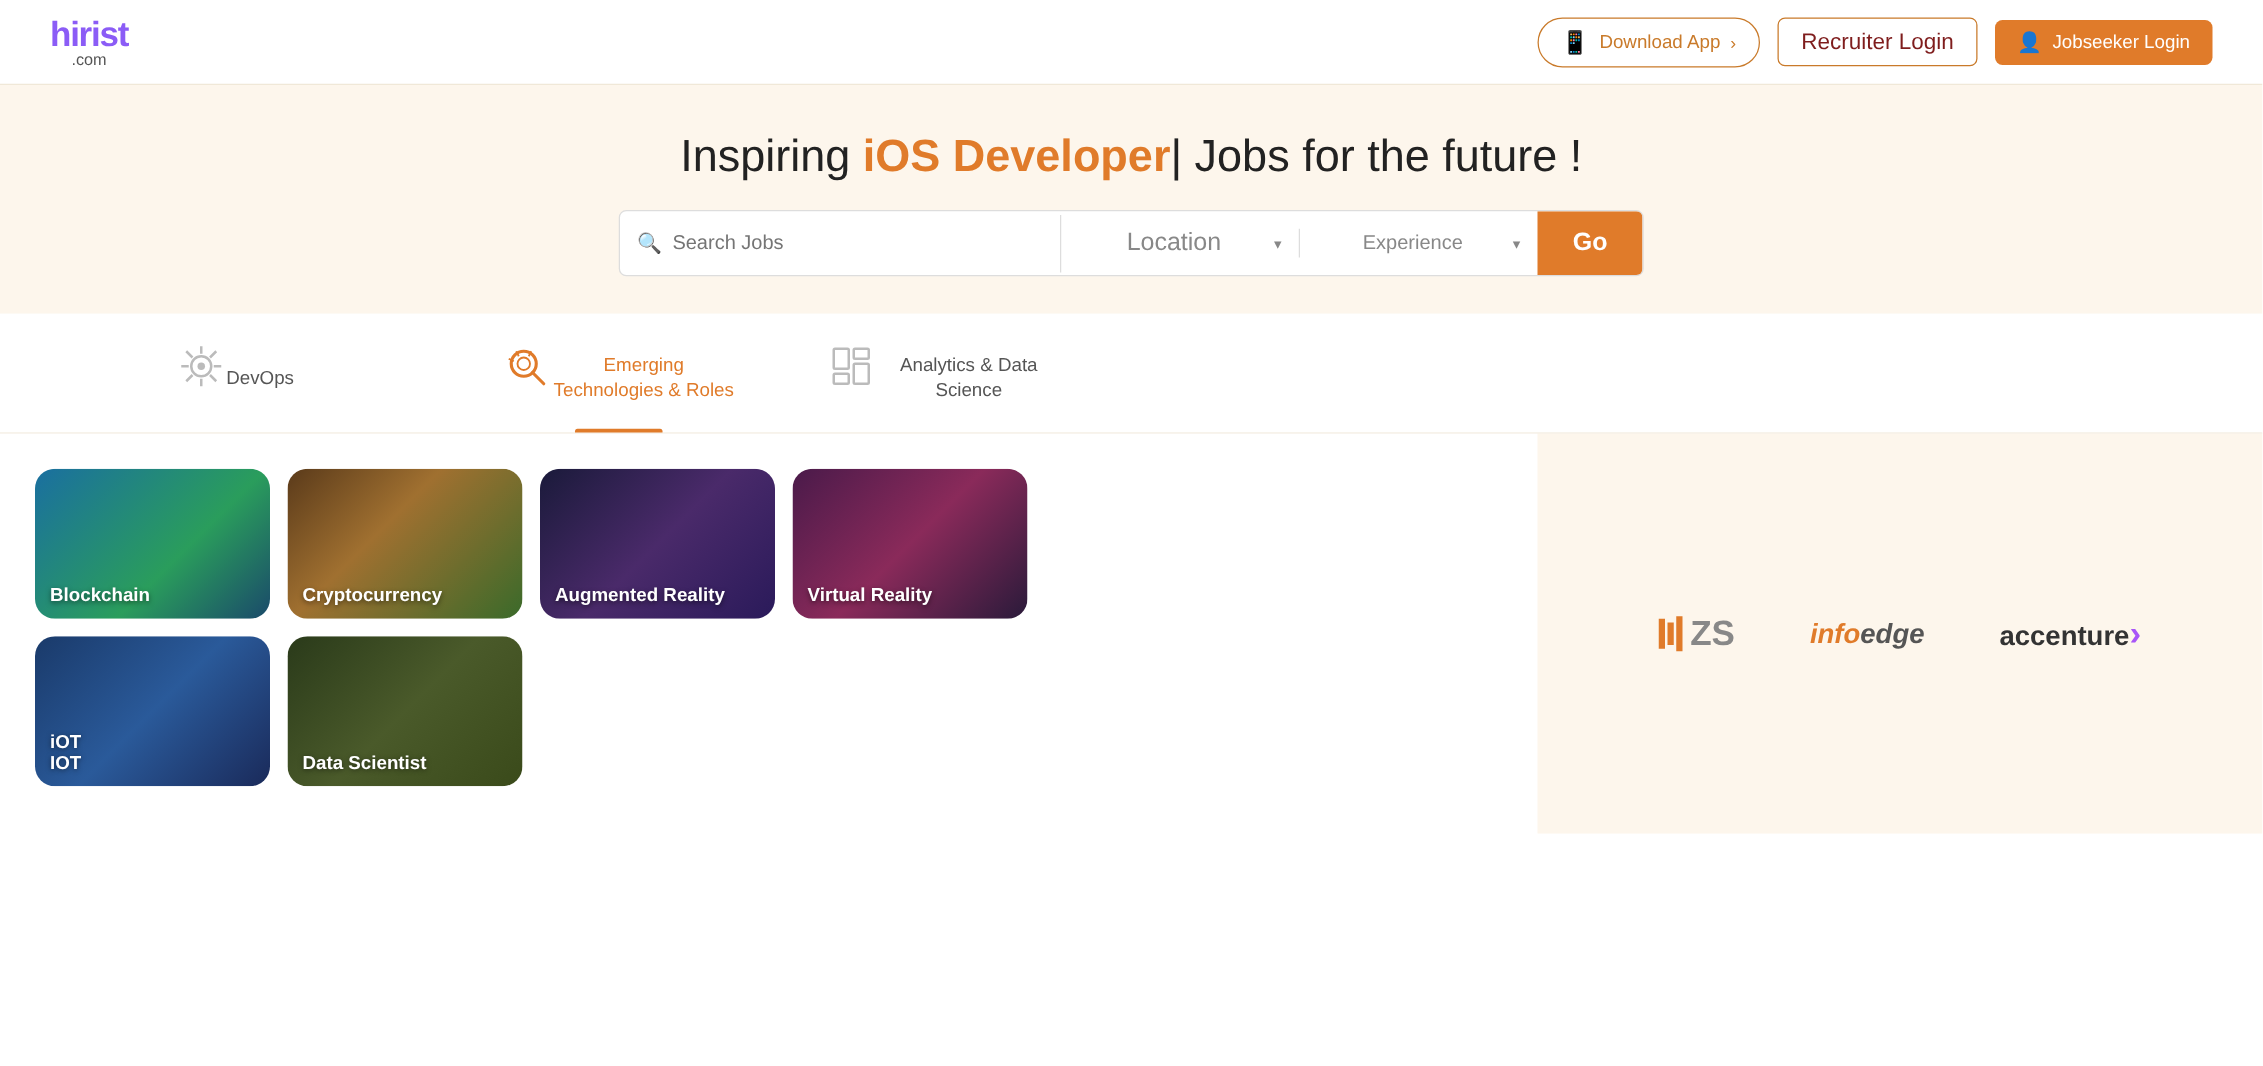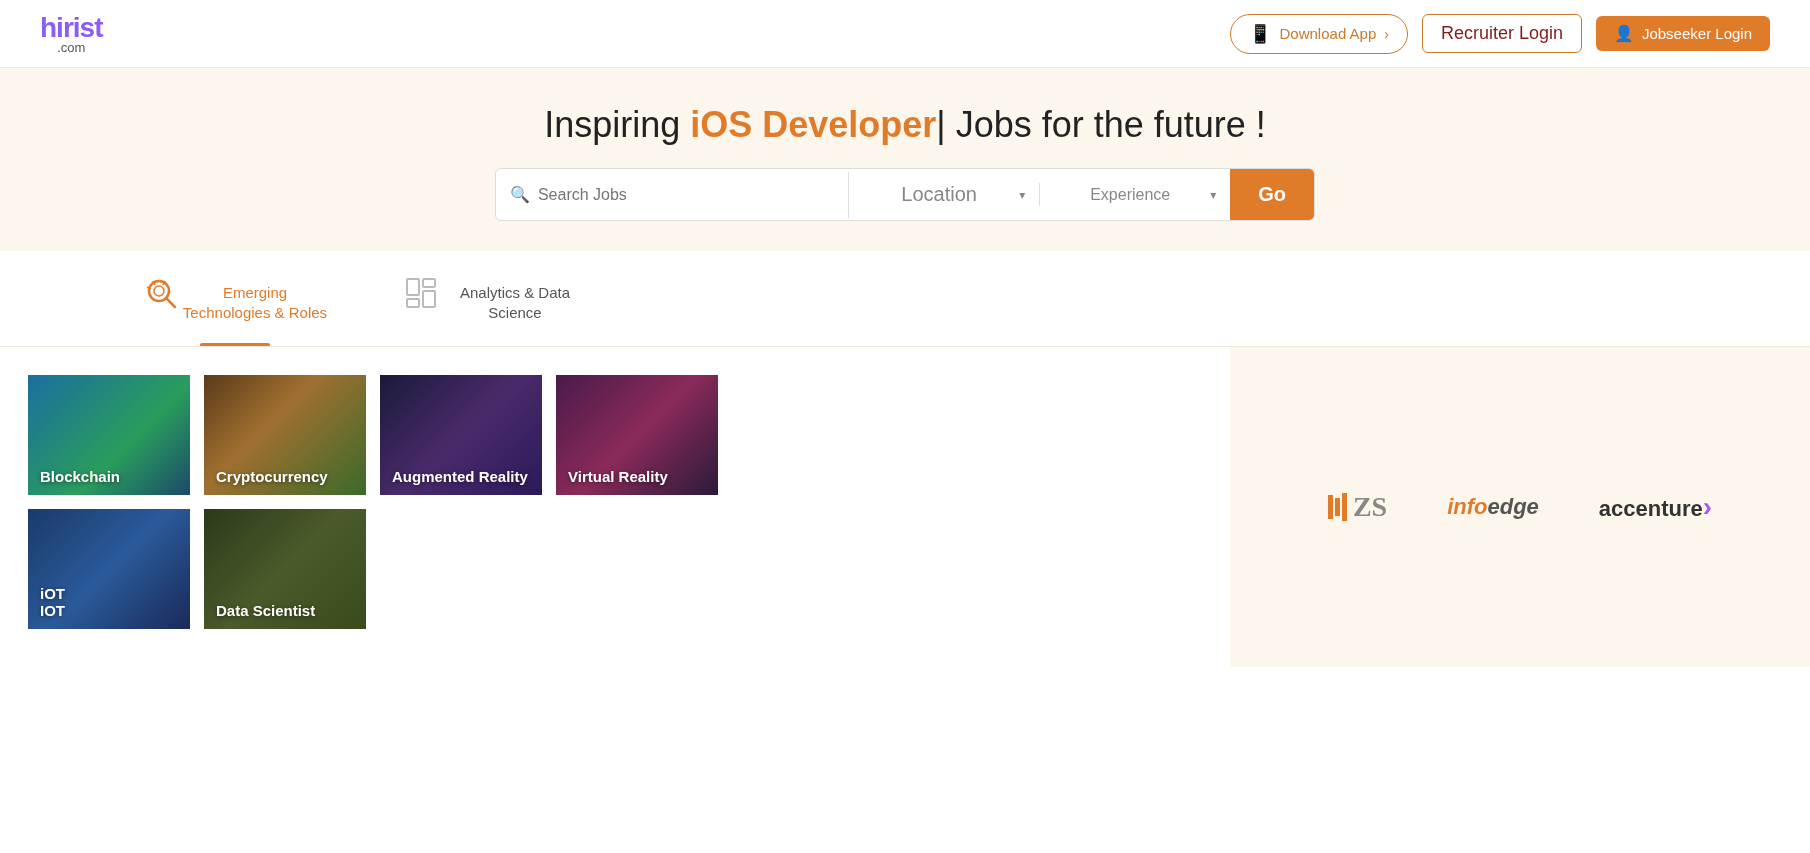--- a/index.html
+++ b/index.html
@@ -134,22 +134,22 @@
       padding: 28px 28px 28px 28px;
       display: flex;
       flex-direction: column;
       gap: 14px;
     }
     .tiles-row {
       display: flex;
       gap: 14px;
     }
     .tile {
-      width: 162px; height: 120px;
-      border-radius: 0;
+      width: 188px; height: 120px;
+      border-radius: 16px;
       overflow: hidden;
       position: relative;
       cursor: pointer;
       flex-shrink: 0;
     }
     .tile-bg {
       width: 100%; height: 100%;
       display: flex; align-items: flex-end; justify-content: flex-start;
       padding: 10px 12px;
     }
@@ -176,21 +176,21 @@
       justify-content: center;
       gap: 60px;
       padding: 28px 40px;
       flex-shrink: 0;
     }
     .brand-logo {
       display: flex; align-items: center; justify-content: center;
       font-size: 22px; font-weight: 700; color: #aaa;
       gap: 6px;
     }
-    .brand-zs { color: #888; font-size: 28px; font-weight: 900; font-family: Liberation Serif, serif; }
+    .brand-zs { color: #888; font-size: 28px; font-weight: 900; }
     .brand-zs-bars { display: flex; gap: 2px; align-items: center; }
     .brand-zs-bar { width: 5px; height: 24px; background: #e07b2a; }
     .brand-zs-bar:nth-child(2) { height: 18px; }
     .brand-zs-bar:nth-child(3) { height: 28px; }
     .brand-infoedge { color: #555; font-size: 22px; }
     .brand-infoedge span { color: #e07b2a; }
     .brand-accenture { color: #333; font-size: 22px; font-weight: 700; }
     .brand-accenture span { color: #a855f7; }
   </style>
 </head>
@@ -235,20 +235,37 @@
       <span class="chevron">▾</span>
     </div>
     <button class="go-btn">
       <span>Go</span>
     </button>
   </div>
 </section>
 
 <nav class="category-nav">
   <div class="cat-nav-inner">
+    <div class="cat-item">
+      <span class="cat-icon">
+        <svg width="40" height="40" viewBox="0 0 40 40" fill="none" xmlns="http://www.w3.org/2000/svg">
+          <circle cx="20" cy="20" r="8" stroke="#bbb" stroke-width="2" fill="none"></circle>
+          <circle cx="20" cy="20" r="3" fill="#bbb"></circle>
+          <line x1="20" y1="4" x2="20" y2="10" stroke="#bbb" stroke-width="2"></line>
+          <line x1="20" y1="30" x2="20" y2="36" stroke="#bbb" stroke-width="2"></line>
+          <line x1="4" y1="20" x2="10" y2="20" stroke="#bbb" stroke-width="2"></line>
+          <line x1="30" y1="20" x2="36" y2="20" stroke="#bbb" stroke-width="2"></line>
+          <line x1="8" y1="8" x2="13" y2="13" stroke="#bbb" stroke-width="2"></line>
+          <line x1="27" y1="27" x2="32" y2="32" stroke="#bbb" stroke-width="2"></line>
+          <line x1="32" y1="8" x2="27" y2="13" stroke="#bbb" stroke-width="2"></line>
+          <line x1="13" y1="27" x2="8" y2="32" stroke="#bbb" stroke-width="2"></line>
+        </svg>
+      </span>
+      <span class="cat-label">DevOps</span>
+    </div>
     <div class="cat-item active">
       <span class="cat-icon" style="color:#e07b2a;">
         <svg width="40" height="40" viewBox="0 0 40 40" fill="none" xmlns="http://www.w3.org/2000/svg">
           <circle cx="18" cy="18" r="10" stroke="#e07b2a" stroke-width="2.5" fill="none"></circle>
           <line x1="25" y1="25" x2="34" y2="34" stroke="#e07b2a" stroke-width="2.5" stroke-linecap="round"></line>
           <circle cx="18" cy="18" r="5" stroke="#e07b2a" stroke-width="1.5" fill="none"></circle>
           <line x1="14" y1="12" x2="12" y2="8" stroke="#e07b2a" stroke-width="1.5"></line>
           <line x1="22" y1="12" x2="24" y2="8" stroke="#e07b2a" stroke-width="1.5"></line>
           <line x1="10" y1="16" x2="6" y2="14" stroke="#e07b2a" stroke-width="1.5"></line>
         </svg>

